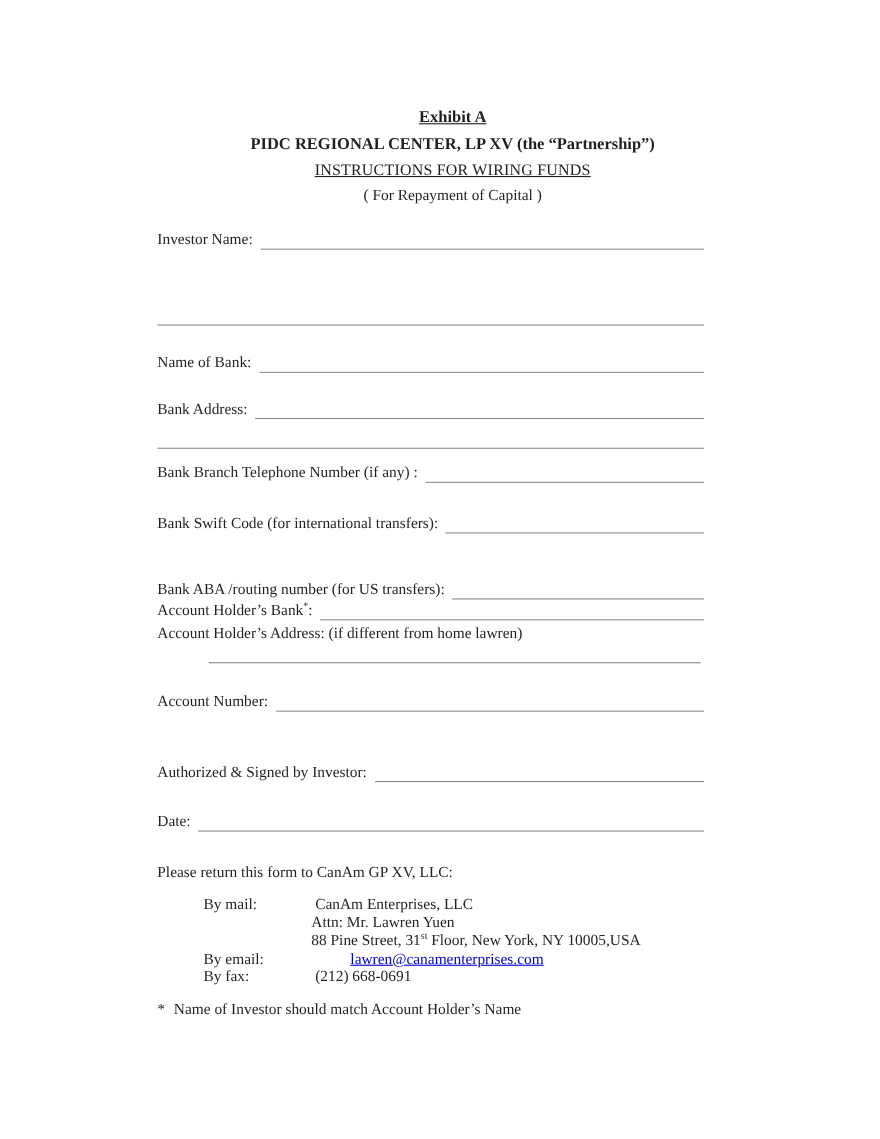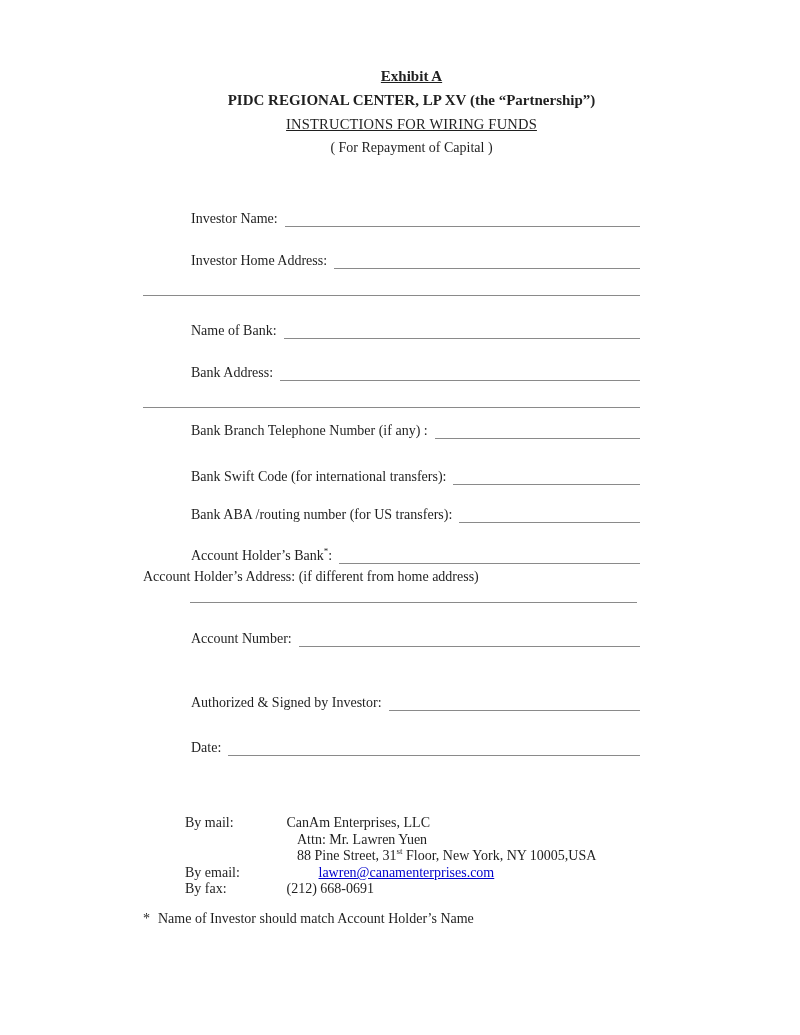--- a/index.html
+++ b/index.html
@@ -11,64 +11,60 @@
   .page{
     position:relative;
     width:800px;
     height:1035px;
     background:#ffffff;
     font-family:"Liberation Serif", serif;
     color:var(--text);
     overflow:hidden;
   }
   
-  .center{position:absolute;left:180px;width:463px;text-align:center;line-height:18px;}
+  .center{position:absolute;left:180px;width:463px;text-align:center;line-height:18px;margin-top:31px;}
   .h-exhibit{font-size:15px;font-weight:bold;text-decoration:underline;}
   .h-title{font-size:15px;font-weight:bold;}
   .h-instr{font-size:14.5px;text-decoration:underline;letter-spacing:.2px;}
   .h-sub{font-size:14px;}
   .trow{position:absolute;left:143px;font-size:14px;line-height:17px;white-space:nowrap;}
   
   .frow{
     position:absolute;left:143px;right:160px;
     display:flex;align-items:flex-end;
-    font-size:14px;line-height:17px;height:17px;white-space:nowrap;margin-left:48px;
+    font-size:14px;line-height:17px;height:17px;white-space:nowrap;
   }
   .frow .lbl{flex:0 0 auto;}
   .wline{flex:1 1 auto;height:0;border-bottom:1.4px solid var(--line);margin-left:7px;}
   
   .sline{position:absolute;height:0;border-bottom:1.4px solid var(--line);}
   .sup{vertical-align:super;font-size:9px;line-height:0;}
   
   .mrow{position:absolute;left:185px;font-size:14px;line-height:17px;white-space:nowrap;}
   .mrow .mlabel{display:inline-block;width:98px;}
-  .mrow.nolabel{left:297px;}
+  .mrow.nolabel{left:283px;}
   a.email{color:var(--link);text-decoration:underline;cursor:pointer;margin-left:32px;}
   .fnote{position:absolute;left:143px;font-size:14px;line-height:17px;display:flex;}
   .fnote .mk{width:15px;flex:0 0 auto;}
 </style>
 </head>
 <body>
 
 <div class="page">
 
   <div class="center h-exhibit" style="top:67px">Exhibit A</div>
   <div class="center h-title" style="top:91px">PIDC REGIONAL CENTER, LP XV (the “Partnership”)</div>
   <div class="center h-instr" style="top:115px">INSTRUCTIONS FOR WIRING FUNDS</div>
   <div class="center h-sub" style="top:139px">( For Repayment of Capital )</div>
 
   <div class="frow" style="top:210px">
     <span class="lbl">Investor Name:</span>
     <span class="wline"></span>
   </div>
 
-  <div class="frow" style="top:252px">
-    <span class="lbl">Investor Home Address:</span>
-    <span class="wline"></span>
-  </div>
   <div class="sline" style="top:295px;left:143px;right:160px"></div>
 
   <div class="frow" style="top:322px">
     <span class="lbl">Name of Bank:</span>
     <span class="wline"></span>
   </div>
 
   <div class="frow" style="top:364px">
     <span class="lbl">Bank Address:</span>
     <span class="wline"></span>
@@ -78,48 +74,49 @@
   <div class="frow" style="top:422px">
     <span class="lbl">Bank Branch Telephone Number (if any) :</span>
     <span class="wline"></span>
   </div>
 
   <div class="frow" style="top:468px">
     <span class="lbl">Bank Swift Code (for international transfers):</span>
     <span class="wline"></span>
   </div>
 
-  <div class="frow" style="top:506px">
+  <div class="frow" style="top:528px">
     <span class="lbl">Bank ABA /routing number (for US transfers):</span>
     <span class="wline"></span>
   </div>
 
   <div class="frow" style="top:547px">
     <span class="lbl"><span>Account Holder’s Bank</span><span class="sup">*</span><span>:</span></span>
     <span class="wline"></span>
   </div>
 
-  <div class="trow" style="top:568px">Account Holder’s Address: (if different from home address)</div>
+  <div class="trow" style="top:568px">Account Holder’s Address: (if different from home lawren)</div>
   <div class="sline" style="top:602px;left:190px;right:163px"></div>
 
   <div class="frow" style="top:694px">
     <span class="lbl">Authorized &amp; Signed by Investor:</span>
     <span class="wline"></span>
   </div>
 
   <div class="frow" style="top:630px">
     <span class="lbl">Account Number:</span>
     <span class="wline"></span>
   </div>
 
   <div class="frow" style="top:739px">
     <span class="lbl">Date:</span>
     <span class="wline"></span>
   </div>
 
+  <div class="trow" style="top:785px">Please return this form to CanAm GP XV, LLC:</div>
 
   <div class="mrow" style="top:814px">
     <span class="mlabel">By mail:</span>
     <span>CanAm Enterprises, LLC</span>
   </div>
   <div class="mrow nolabel" style="top:831px">Attn: Mr. Lawren Yuen</div>
   <div class="mrow nolabel" style="top:847px"><span>88 Pine Street, 31</span><span class="sup">st</span><span> Floor, New York, NY 10005,USA</span></div>
 
   <div class="mrow" style="top:864px">
     <span class="mlabel">By email:</span>

